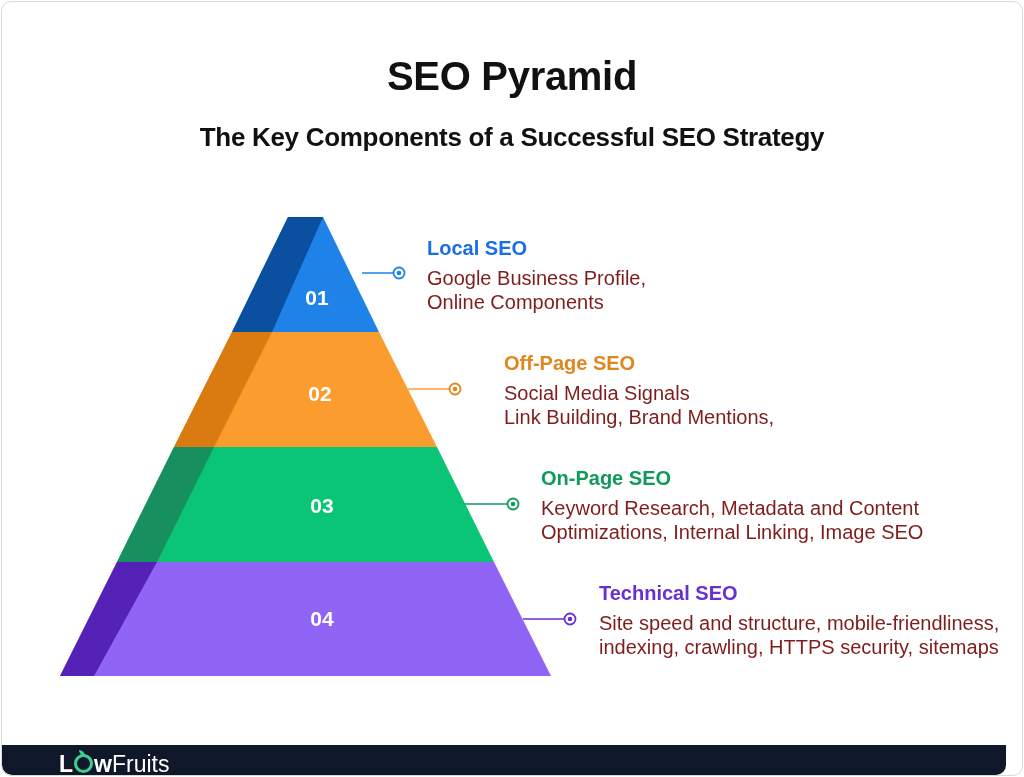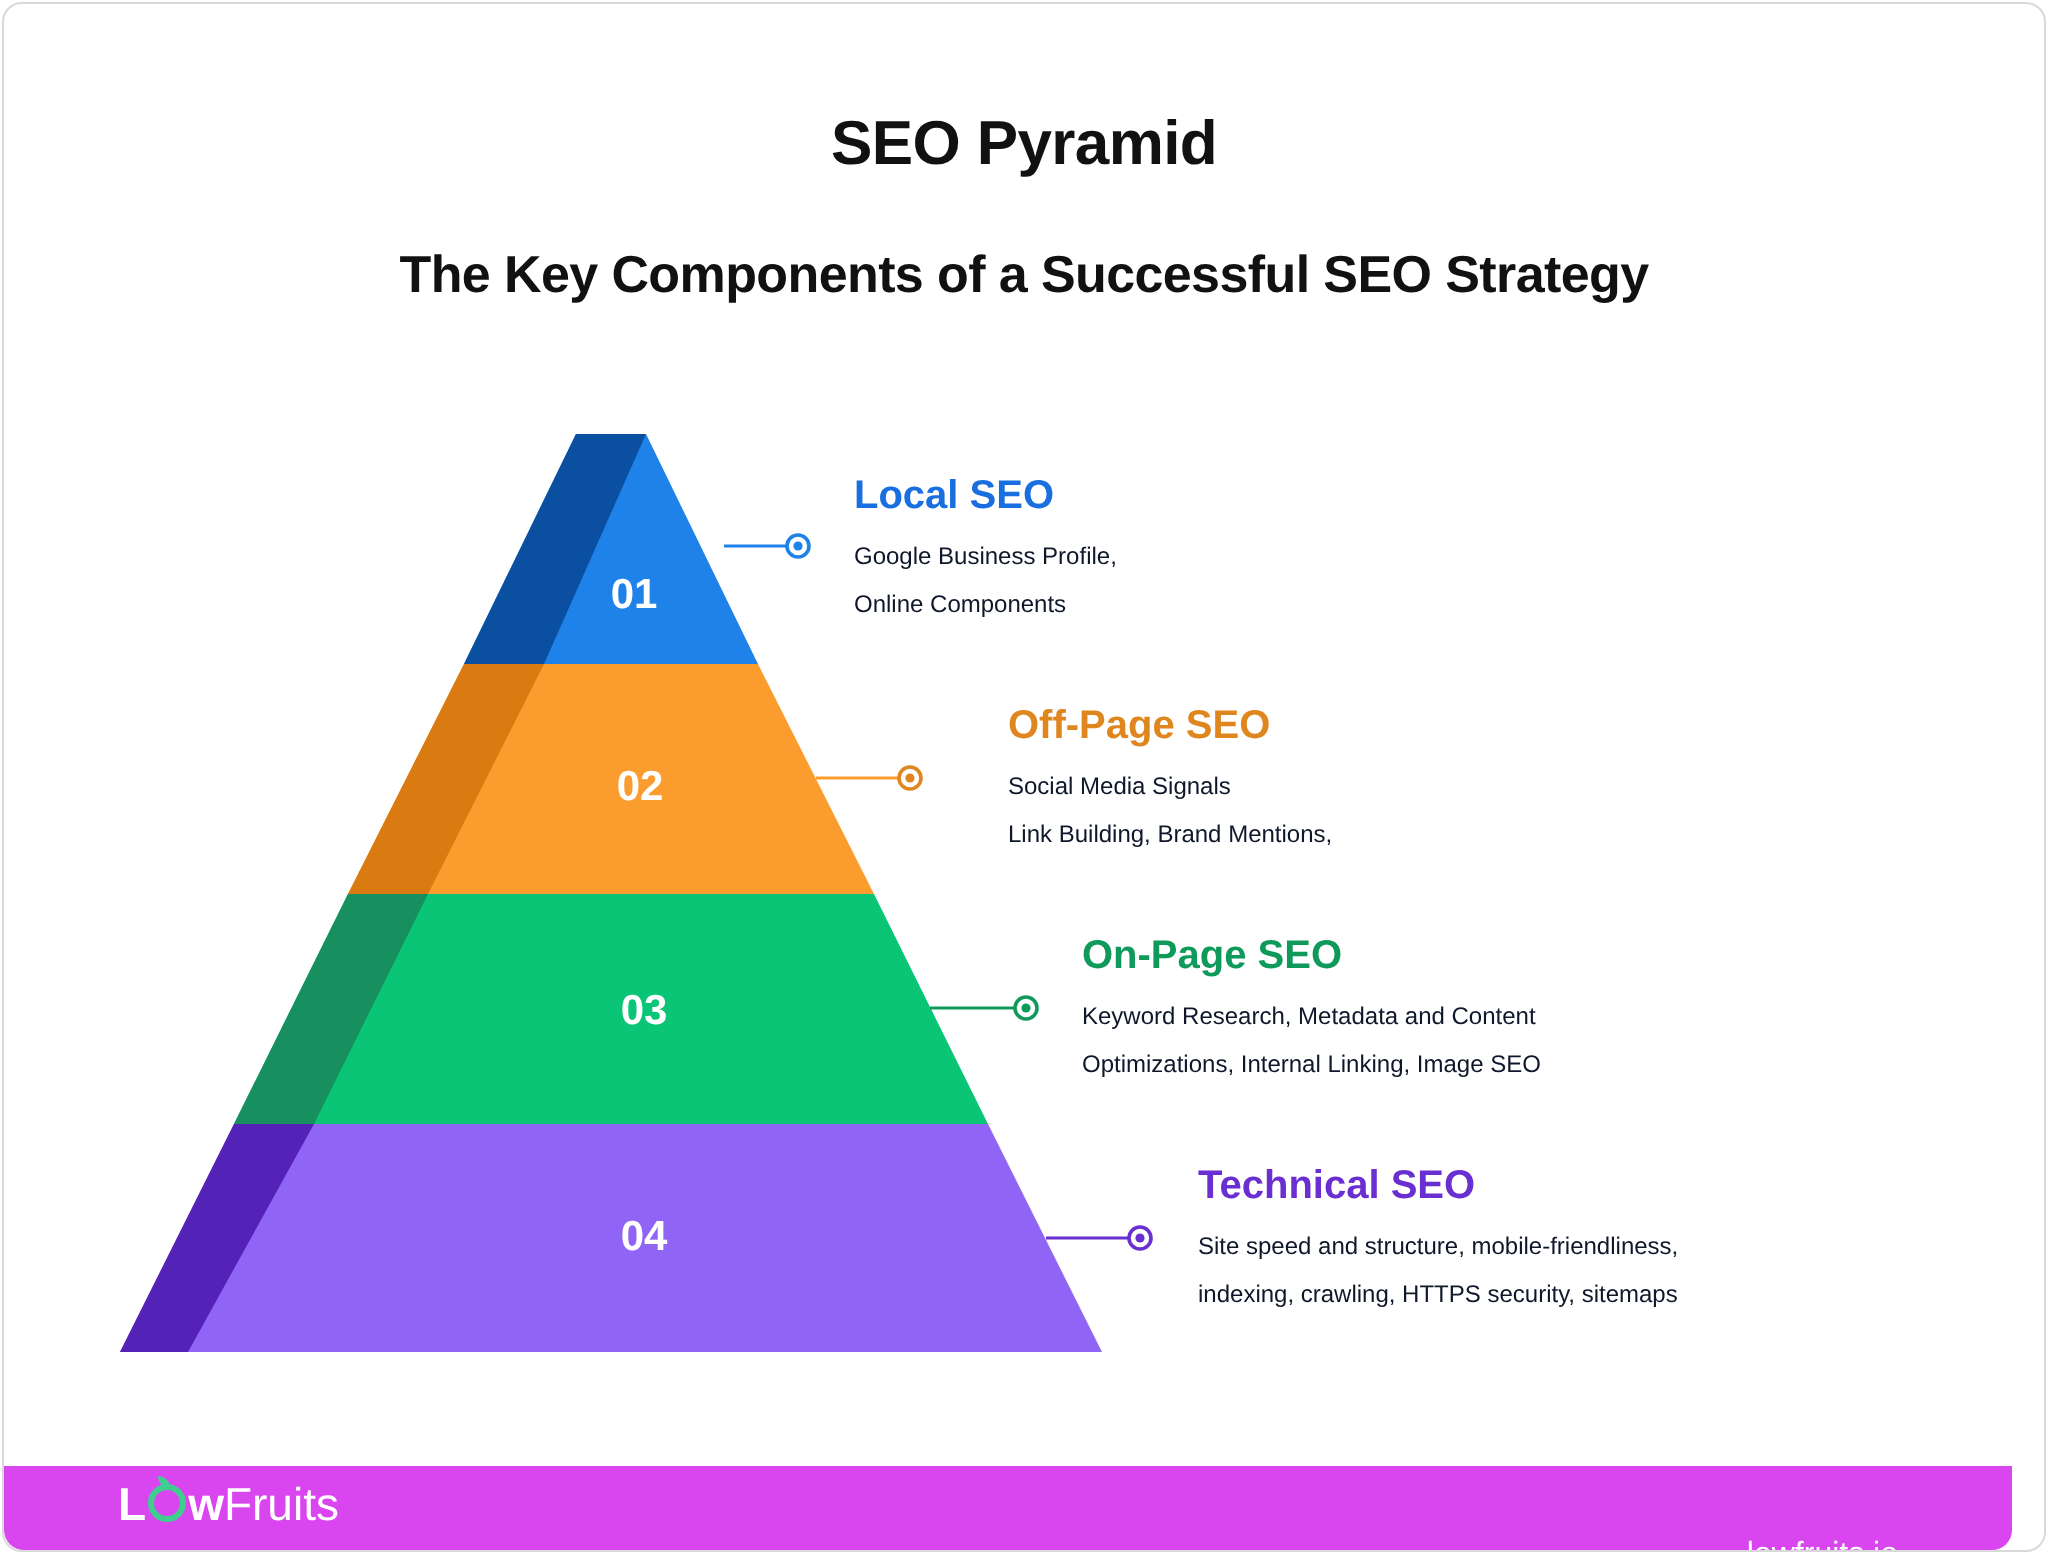--- a/index.html
+++ b/index.html
@@ -1,25 +1,25 @@
 <!DOCTYPE html>
 <html><head>
 <meta charset="utf-8">
 <style>
   html, body { margin: 0; padding: 0; background: #ffffff; }
   body { width: 1024px; height: 777px; position: relative; overflow: hidden; font-family: "Liberation Sans", "DejaVu Sans", sans-serif; }
   .card { position: absolute; left: 1px; top: 1px; width: 1020px; height: 773px; border: 1px solid #d9d9d9; border-radius: 10px; background: #fff; overflow: hidden; }
-  .title { position: absolute; left: 0; right: 0; top: 52px; text-align: center; font-size: 31px; font-weight: bold; color: #111; letter-spacing: -0.3px; }
+  .title { position: absolute; left: 0; right: 0; top: 52px; text-align: center; font-size: 40px; font-weight: bold; color: #111; letter-spacing: -0.3px; }
   .subtitle { position: absolute; left: 0; right: 0; top: 120px; text-align: center; font-size: 26px; font-weight: bold; color: #111; letter-spacing: -0.3px; }
   svg.pyr { position: absolute; left: 0; top: 0; }
   .tier-num { position: absolute; color: #fff; font-weight: bold; font-size: 21px; width: 60px; text-align: center; }
   .desc { position: absolute; }
   .desc .h { font-size: 20px; font-weight: bold; line-height: 24px; margin-bottom: 6px; }
-  .desc .t { font-size: 12px; color: #0f172a; line-height: 24px; }
-  .footer { position: absolute; left: 0; right: 16px; bottom: 0; height: 42px; background: #d946ef; border-radius: 0 0 10px 10px; }
+  .desc .t { font-size: 20px; color: #7f1d1d; line-height: 24px; }
+  .footer { position: absolute; left: 0; right: 16px; bottom: 0; height: 30px; background: #0f172a; border-radius: 0 0 10px 10px; }
   .logo { position: absolute; left: 57px; top: 6px; color: #fff; font-size: 23px; font-weight: bold; letter-spacing: 0px; }
   .logo .o { position: relative; display: inline-block; }
   .logo .o-ring { display: inline-block; width: 13px; height: 13px; border: 3px solid #3ecf8e; border-radius: 50%; vertical-align: -1px; margin: 0 1px; }
   .logo .leaf { position: absolute; left: 6px; top: -1px; width: 6px; height: 6px; background: #3ecf8e; border-radius: 0 6px 0 6px; }
   .logo .rest { font-weight: normal; }
   .site { position: absolute; right: 57px; top: 12px; color: #fff; font-size: 16px; margin-top: 24px; }
 </style>
 </head>
 <body>
 

